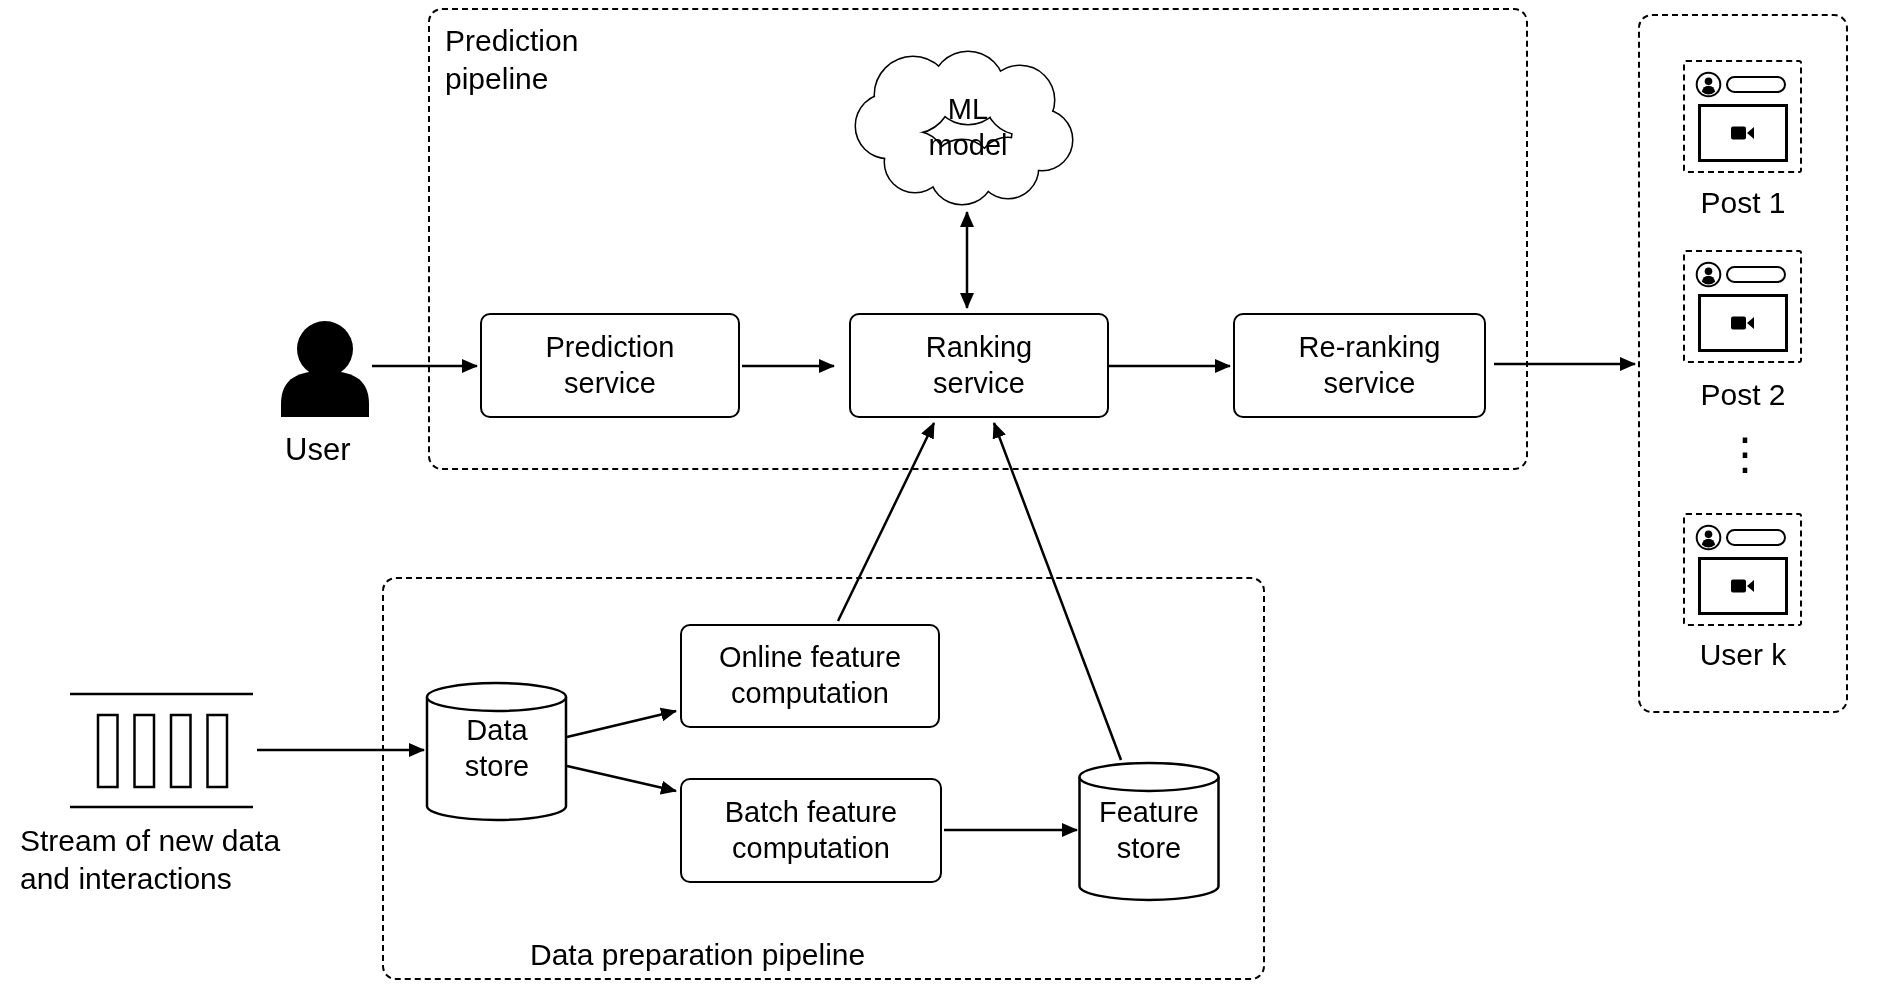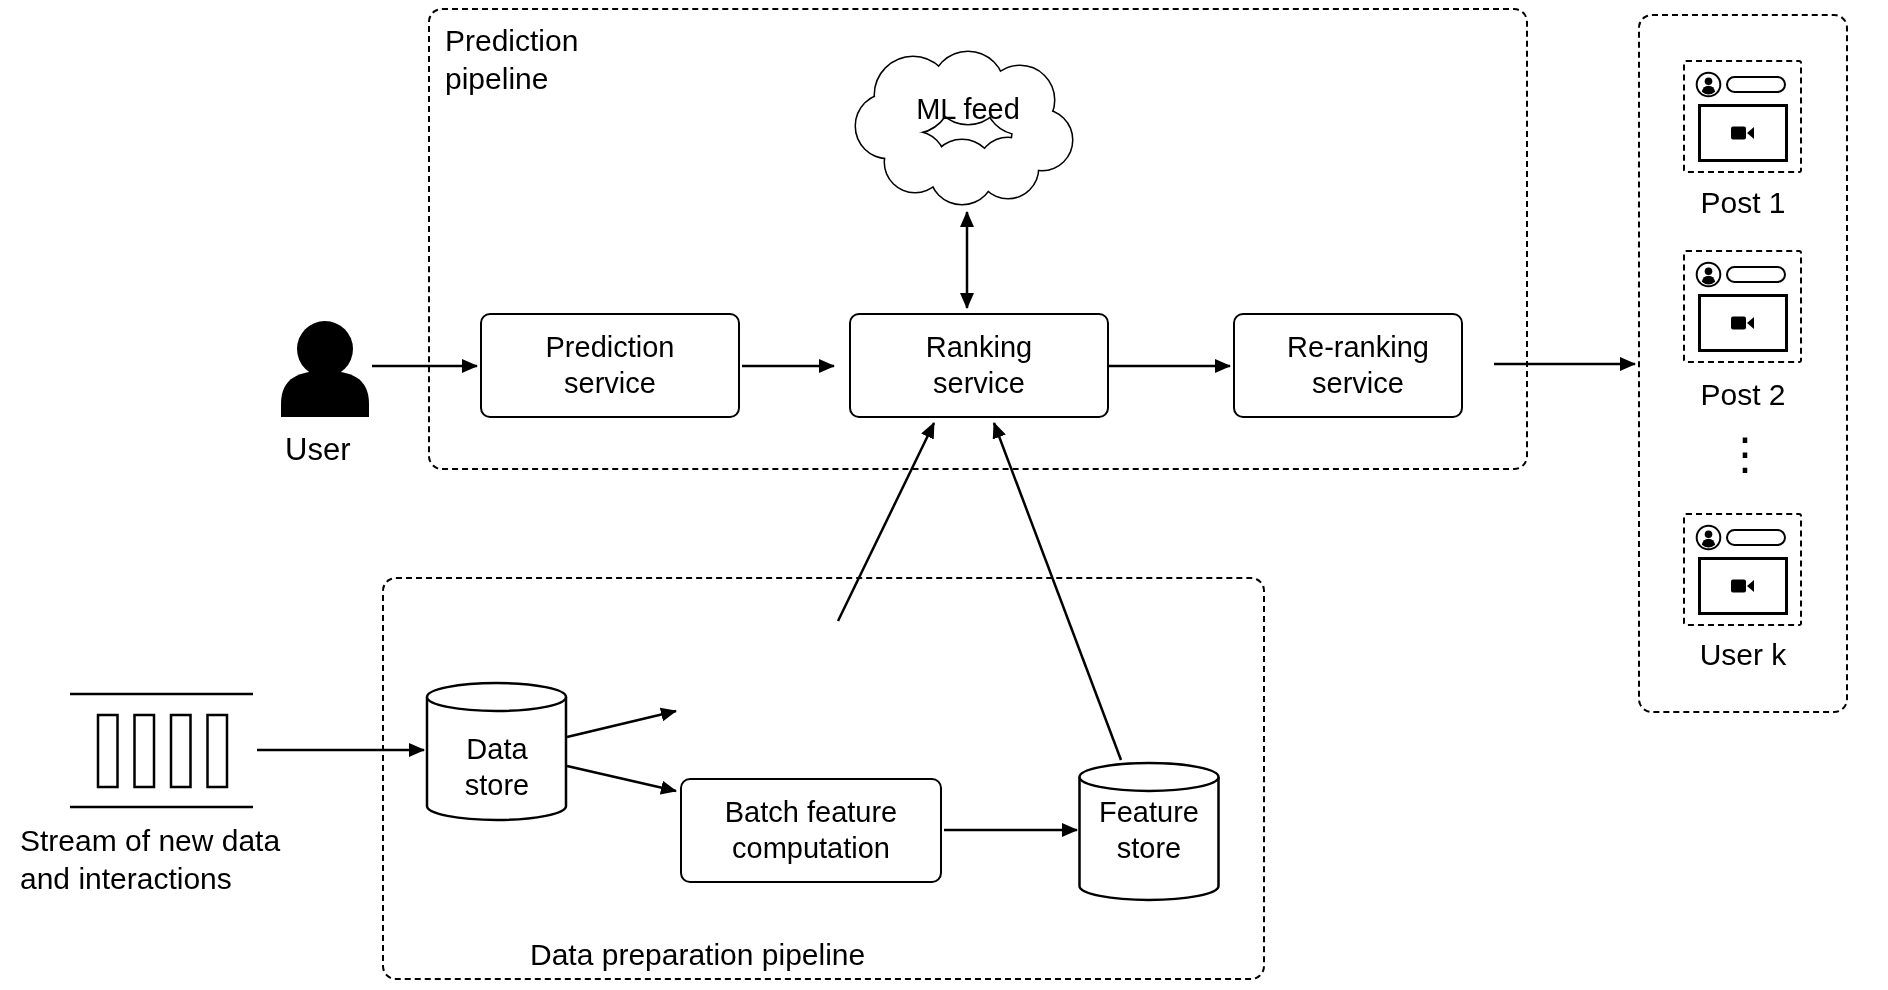--- a/index.html
+++ b/index.html
@@ -102,38 +102,41 @@
   <div class="dashedbox" style="left:428px;top:8px;width:1100px;height:462px;"></div>
   <div class="dashedbox" style="left:382px;top:577px;width:883px;height:403px;"></div>
   <div class="dashedbox" style="left:1638px;top:14px;width:210px;height:699px;"></div>
 
   <div class="lbl" style="left:445px;top:22px;width:185px;">Prediction pipeline</div>
   <div class="lbl" style="left:530px;top:936px;width:600px;">Data preparation pipeline</div>
   <div class="lbl" style="left:285px;top:430px;width:80px;font-size:31px;">User</div>
   <div class="lbl" style="left:20px;top:822px;width:295px;">Stream of new data and interactions</div>
 
   <div class="cloud-label" style="left:904px;top:92px;width:128px;">
-    <span class="wrapspan" style="width:110px;">ML feed</span>
+    <span class="wrapspan" style="width:110px;">ML model</span>
   </div>
 
   <div class="node" style="left:480px;top:313px;width:260px;height:105px;">
     <span class="wrapspan" style="width:170px;">Prediction service</span>
   </div>
   <div class="node" style="left:837px;top:313px;width:260px;height:105px;margin-left:12px;">
     <span class="wrapspan" style="width:150px;">Ranking service</span>
   </div>
-  <div class="node" style="left:1233px;top:313px;width:230px;height:105px;padding-left:20px;">
+  <div class="node" style="left:1233px;top:313px;width:253px;height:105px;padding-left:20px;">
     <span class="wrapspan" style="width:180px;">Re-ranking service</span>
+  </div>
+  <div class="node" style="left:680px;top:624px;width:260px;height:104px;">
+    <span class="wrapspan" style="width:225px;">Online feature computation</span>
   </div>
   <div class="node" style="left:680px;top:778px;width:262px;height:105px;">
     <span class="wrapspan" style="width:225px;">Batch feature computation</span>
   </div>
 
   <div class="cyl-label" style="left:431px;top:713px;width:132px;">
-    <span class="wrapspan" style="width:92px;margin-top:19px;">Data store</span>
+    <span class="wrapspan" style="width:92px;">Data store</span>
   </div>
   <div class="cyl-label" style="left:1083px;top:795px;width:132px;">
     <span class="wrapspan" style="width:112px;">Feature store</span>
   </div>
 
   <div class="post-card" style="top:60px;">
     <div class="post-head">
       <svg width="27" height="27" viewBox="0 0 27 27">
         <circle cx="13.5" cy="13.5" r="11.8" fill="none" stroke="#000" stroke-width="2"></circle>
         <circle cx="13.5" cy="10.3" r="3.8" fill="#000"></circle>

